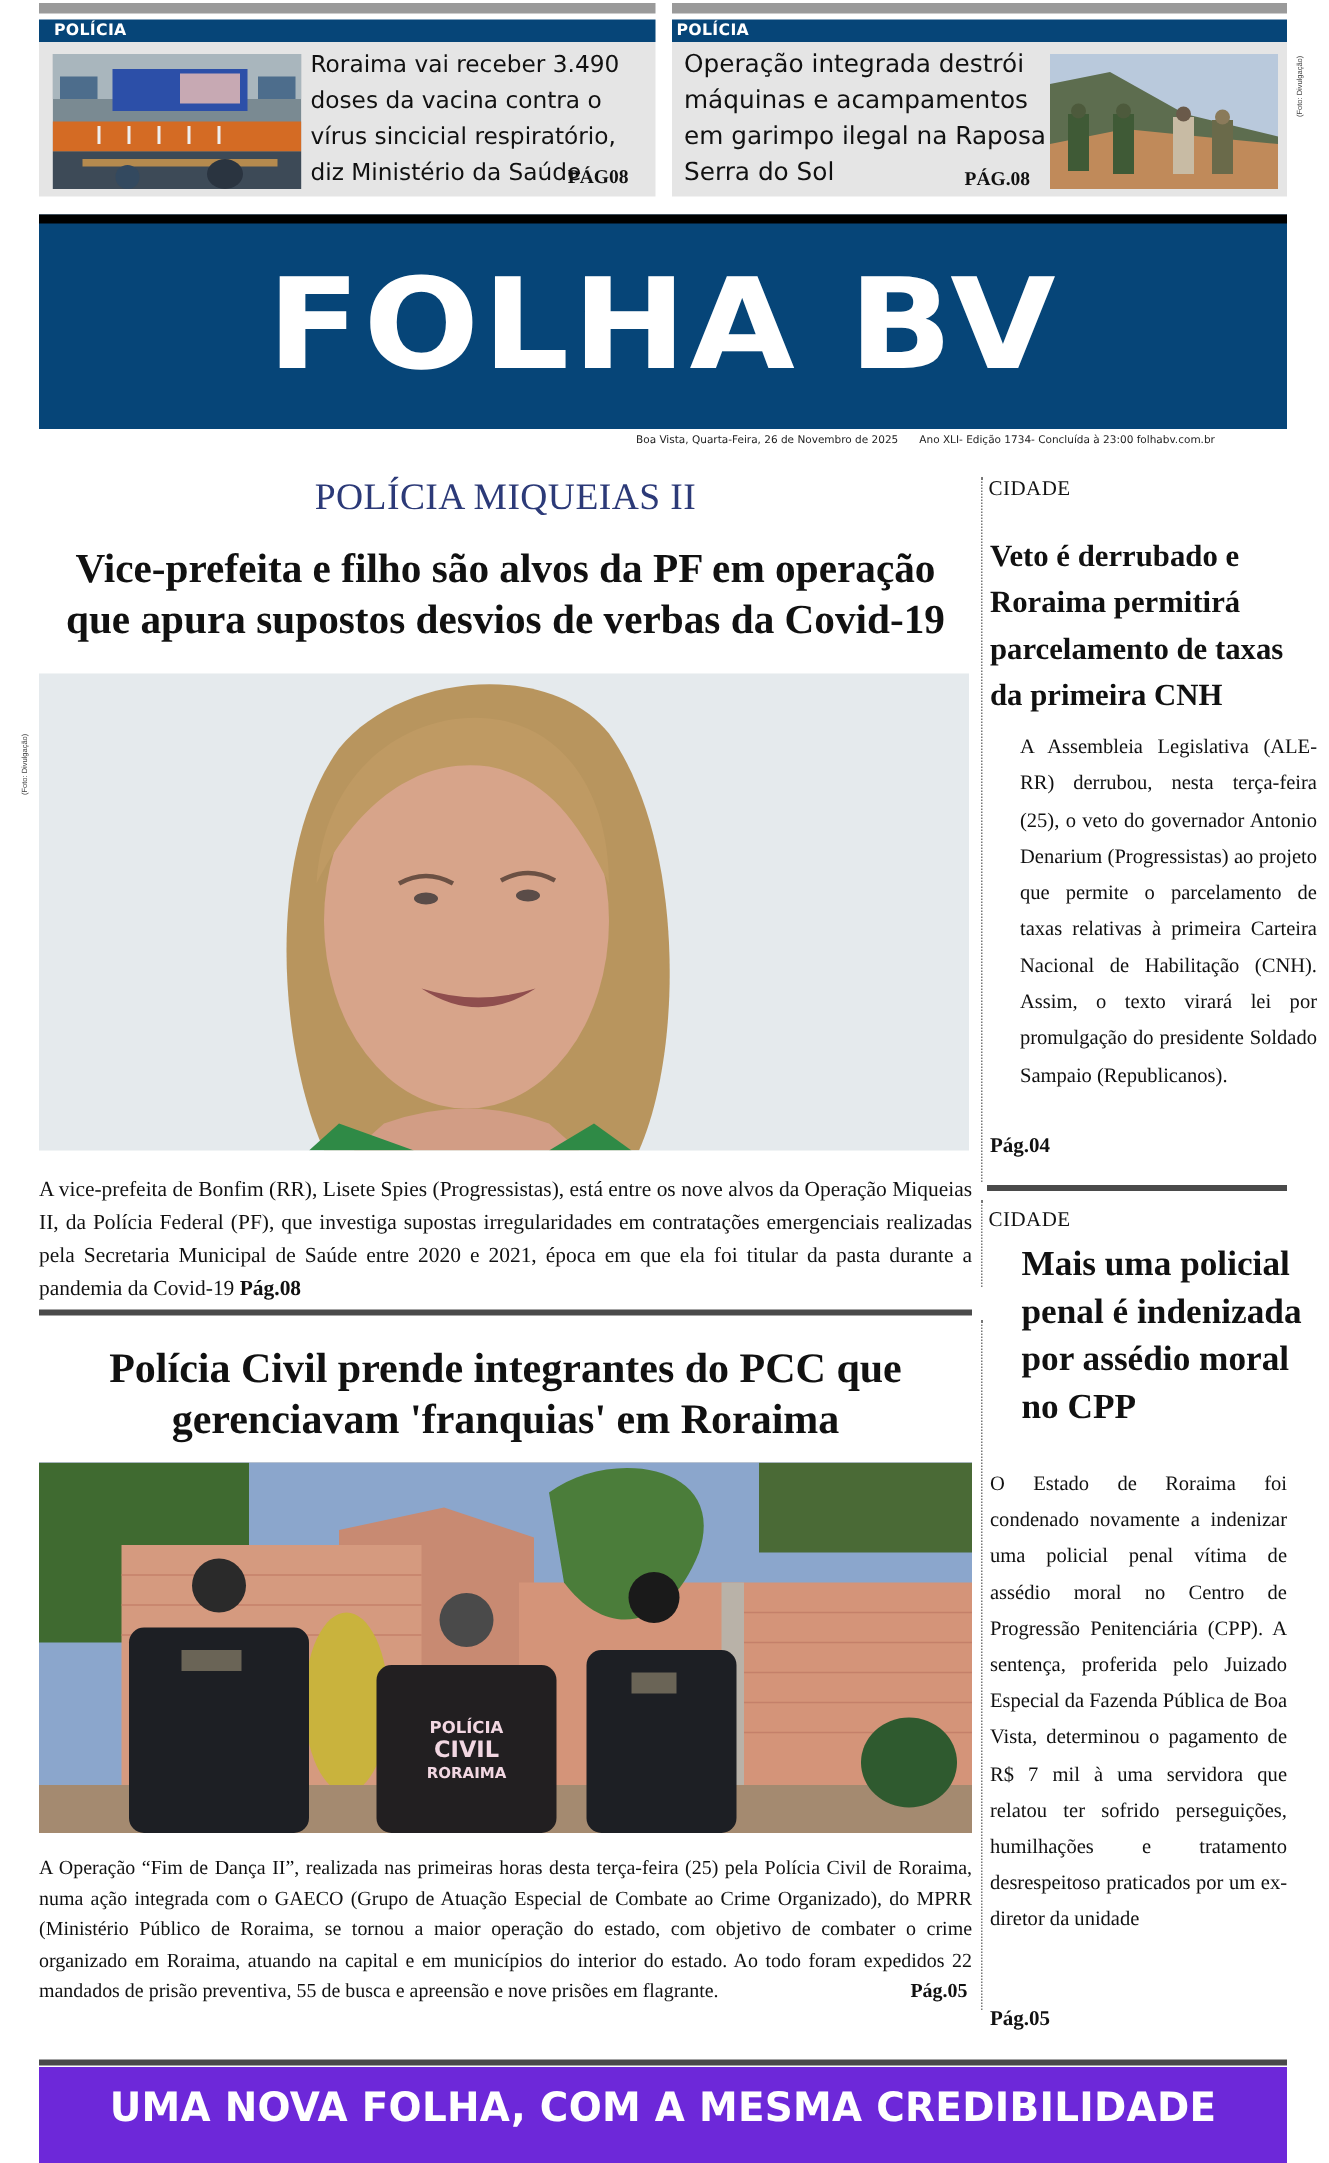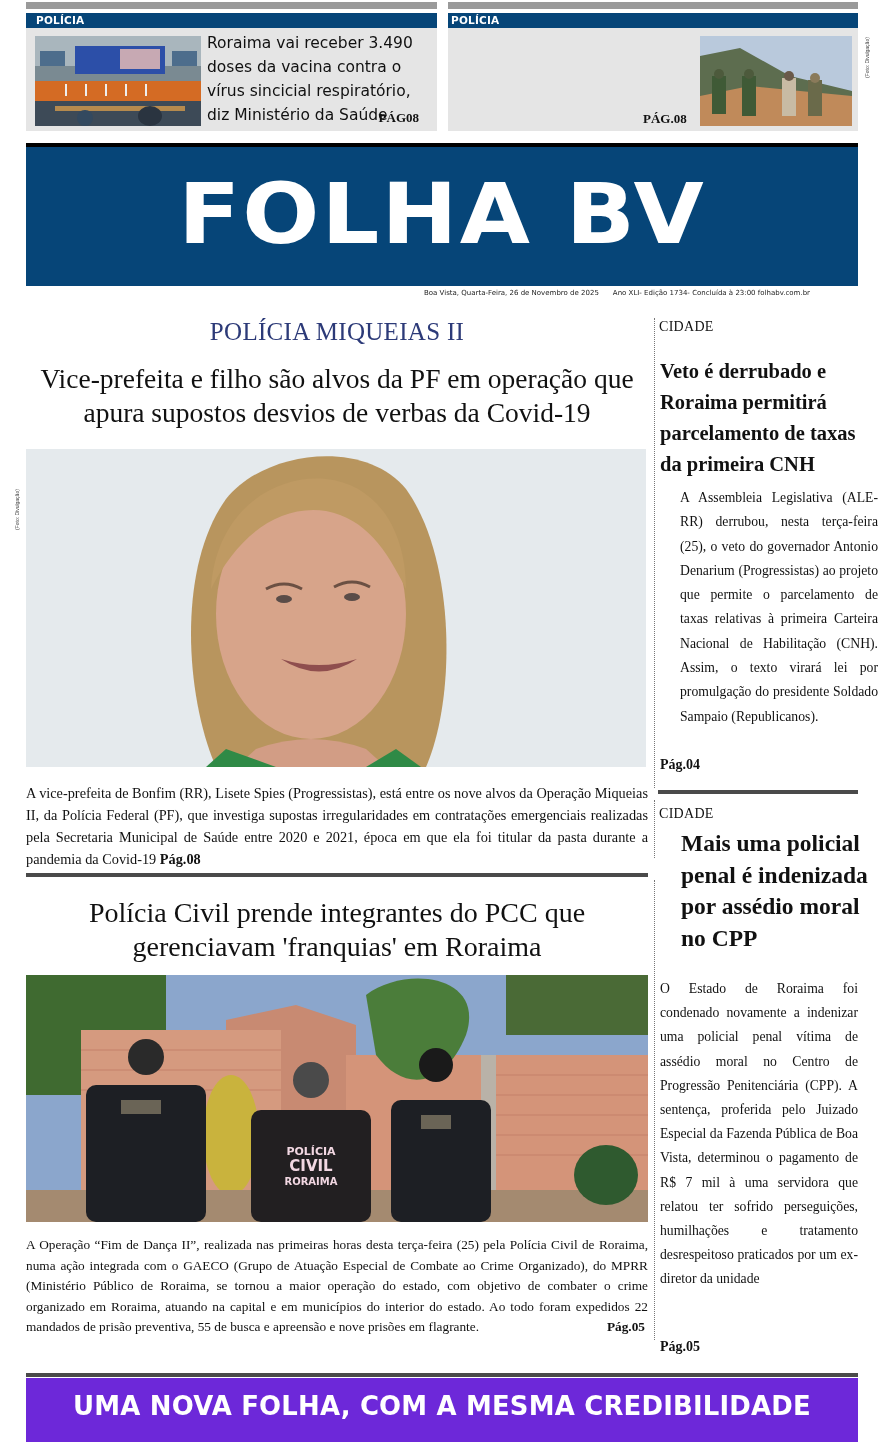--- a/index.html
+++ b/index.html
@@ -25,32 +25,32 @@
   #teaser-right { left: 448px; width: 410px; }
   #teaser-right .label { padding-left: 3px; }
   #teaser-right .thumb { left: 252px; width: 152px; }
   #teaser-right .headline { left: 8px; top: 3px; width: 250px; font-size: 16.5px; }
   #teaser-right .page { left: 195px; bottom: 4px; }
   .credit-vertical { position: absolute; font-family: "Liberation Sans", sans-serif; font-size: 5px;
     color: #444; transform: rotate(-90deg); transform-origin: left top; white-space: nowrap; }
 
   
   #masthead { position: absolute; left: 26px; top: 143px; width: 832px; height: 143px;
-    background: #064578; border-top: 4px solid #000000; }
+    background: #064578; border-top: 6px solid #000000; }
   #masthead .logo { position: absolute; left: 0; right: 0; top: 18px; text-align: center;
     color: #fff; font-family: "DejaVu Sans", sans-serif; font-weight: bold; font-size: 84px;
     letter-spacing: 2px; transform: scaleX(1.08); }
   #dateline { position: absolute; left: 424px; top: 289px; font-family: "DejaVu Sans", sans-serif;
     font-size: 7px; color: #222; white-space: nowrap; }
   #dateline span + span { margin-left: 14px; }
 
   
   .kicker { position: absolute; left: 26px; width: 622px; top: 318px; text-align: center;
     color: #2c3a78; font-size: 25px; font-weight: normal; letter-spacing: 0.3px; }
-  .h1 { position: absolute; left: 26px; width: 622px; text-align: center; font-weight: normal;
+  .h1 { position: absolute; left: 26px; width: 622px; text-align: center; font-weight: bold;
     color: #111; font-size: 27.5px; line-height: 34px; }
   #lead-headline { top: 362px; }
   .photo { position: absolute; overflow: hidden; }
   #lead-photo { left: 26px; top: 449px; width: 620px; height: 318px; background: #e7ebee; }
   .body-text { position: absolute; font-size: 14.3px; line-height: 22px; text-align: justify; color: #111; }
   #lead-body { left: 26px; top: 782px; width: 622px; }
   .pag { font-weight: bold; }
   .rule-dark { position: absolute; height: 4px; background: #4a4a4a; }
   #rule-mid { left: 26px; top: 873px; width: 622px; }
   #second-headline { top: 896px; font-size: 28px; }
@@ -111,20 +111,21 @@
     </div>
     <div class="headline">Roraima vai receber 3.490 doses da vacina contra o vírus sincicial respiratório, diz Ministério da Saúde</div>
     <div class="page">PÁG08</div>
   </div>
 </div>
 
 <div id="teaser-right" class="teaser">
   <div class="topbar"></div>
   <div class="label">POLÍCIA</div>
   <div class="body">
+    <div class="headline">Operação integrada destrói máquinas e acampamentos em garimpo ilegal na Raposa Serra do Sol</div>
     <div class="page">PÁG.08</div>
     <div class="thumb" aria-label="Agentes em área de garimpo com montanhas ao fundo">
       <svg width="152" height="90" viewBox="0 0 152 90">
         <rect width="152" height="90" fill="#b9c9dc"></rect>
         <polygon points="0,20 40,12 90,40 152,55 152,90 0,90" fill="#5d6d4f"></polygon>
         <polygon points="0,60 50,50 100,55 152,60 152,90 0,90" fill="#c08a5a"></polygon>
         <rect x="12" y="40" width="14" height="38" fill="#3f5a36"></rect>
         <circle cx="19" cy="38" r="5" fill="#4d5a3c"></circle>
         <rect x="42" y="40" width="14" height="40" fill="#3f5a36"></rect>
         <circle cx="49" cy="38" r="5" fill="#4d5a3c"></circle>

